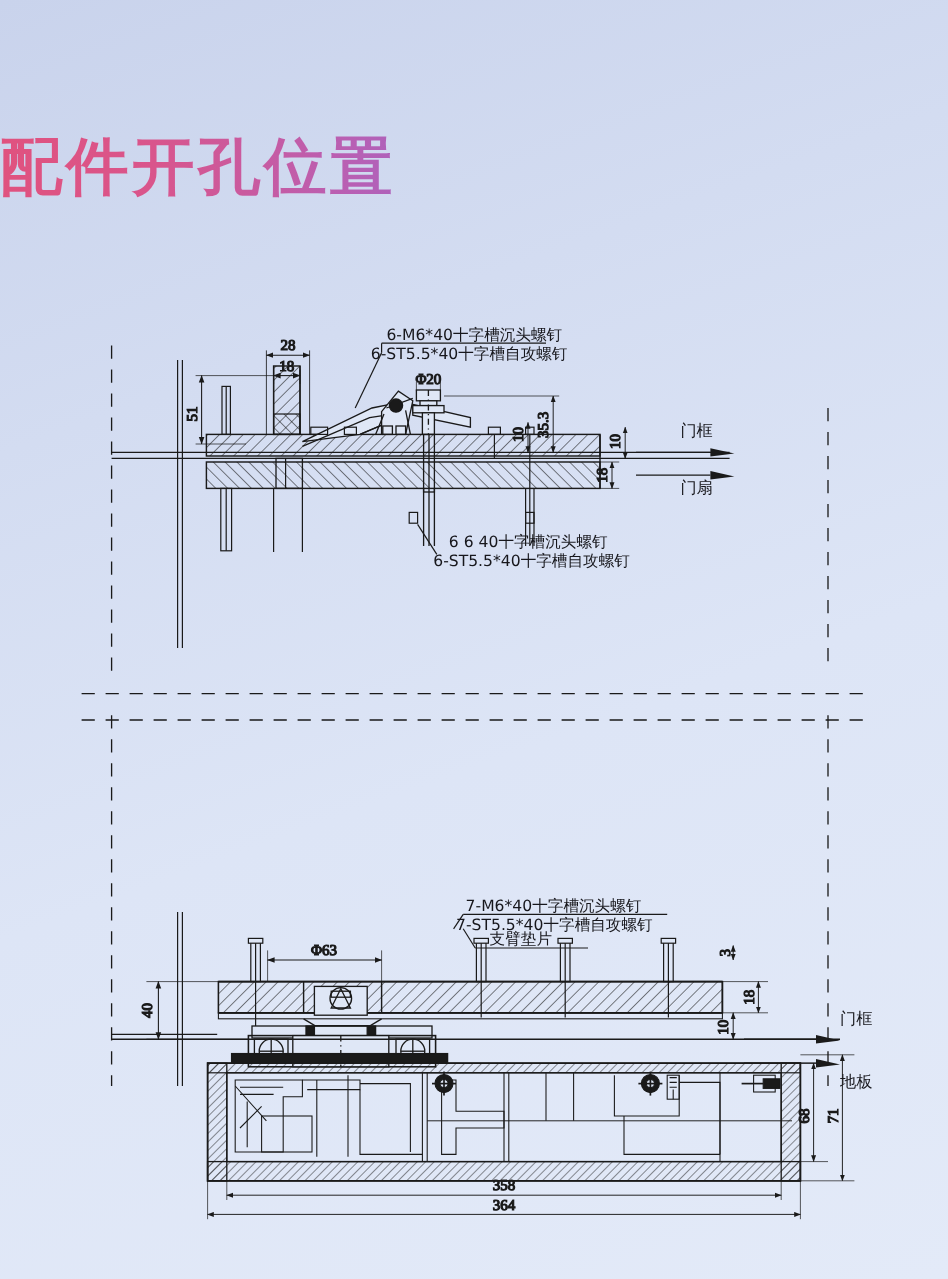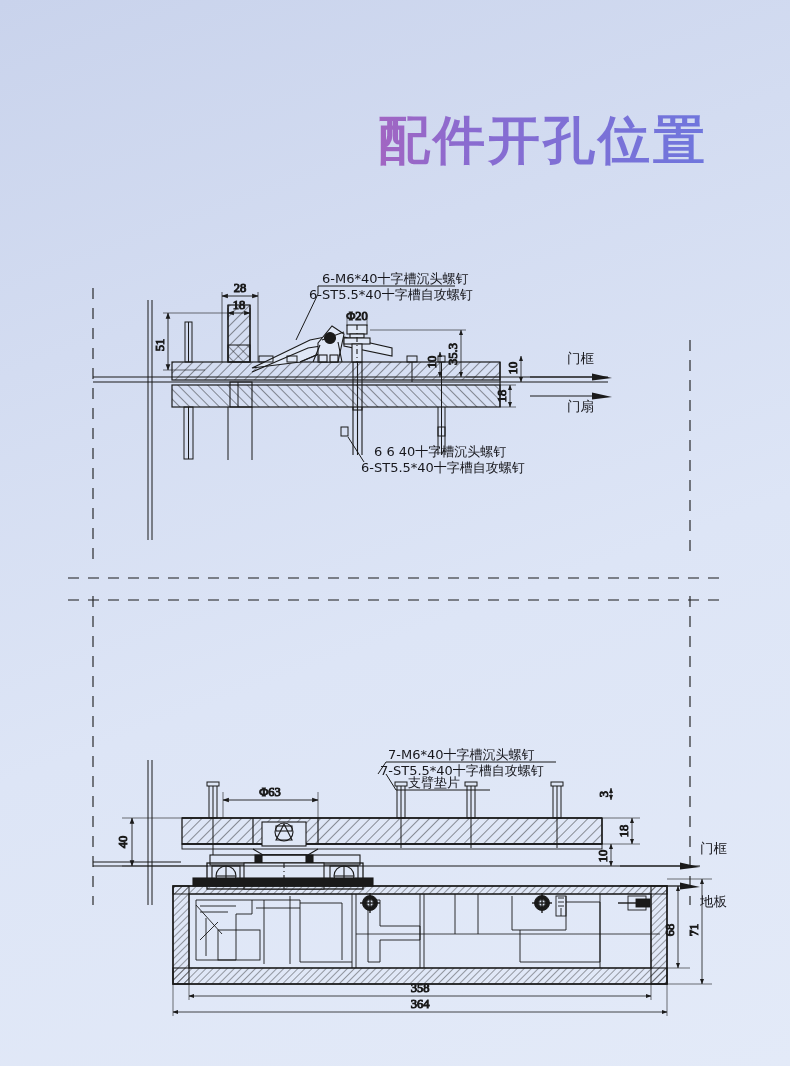--- a/index.html
+++ b/index.html
@@ -4,21 +4,21 @@
 <style>
   html,body{margin:0;padding:0;}
   body{
     width:790px;height:1066px;overflow:hidden;
     font-family:"Liberation Serif","DejaVu Serif",serif;
     background:linear-gradient(160deg,#c9d3ec 0%,#d3dcf1 28%,#dde5f6 58%,#e3eaf8 100%);
     position:relative;
   }
   #stage{position:absolute;left:0;top:0;width:790px;height:1066px;}
   #title{
-    position:absolute;left:0;top:112px;width:708px;text-align:right;
+    position:absolute;left:0;top:112px;width:708px;text-align:left;
     font-family:"DejaVu Sans","Liberation Sans",sans-serif;
     font-size:52px;font-weight:bold;letter-spacing:3px;
     background:linear-gradient(90deg,#e0527f 0%,#d9558c 18%,#b760b5 42%,#8a6bd0 66%,#6f76dd 100%);
     -webkit-background-clip:text;background-clip:text;color:transparent;
     -webkit-text-fill-color:transparent;
     line-height:1.1;
   }
   svg{position:absolute;left:0;top:0;}
   .dimtxt{font-family:"Liberation Serif","DejaVu Serif",serif;font-size:12.5px;fill:#1a1a1a;}
   .cntxt{font-family:"DejaVu Sans","Liberation Sans",sans-serif;font-size:13px;fill:#17171c;}

